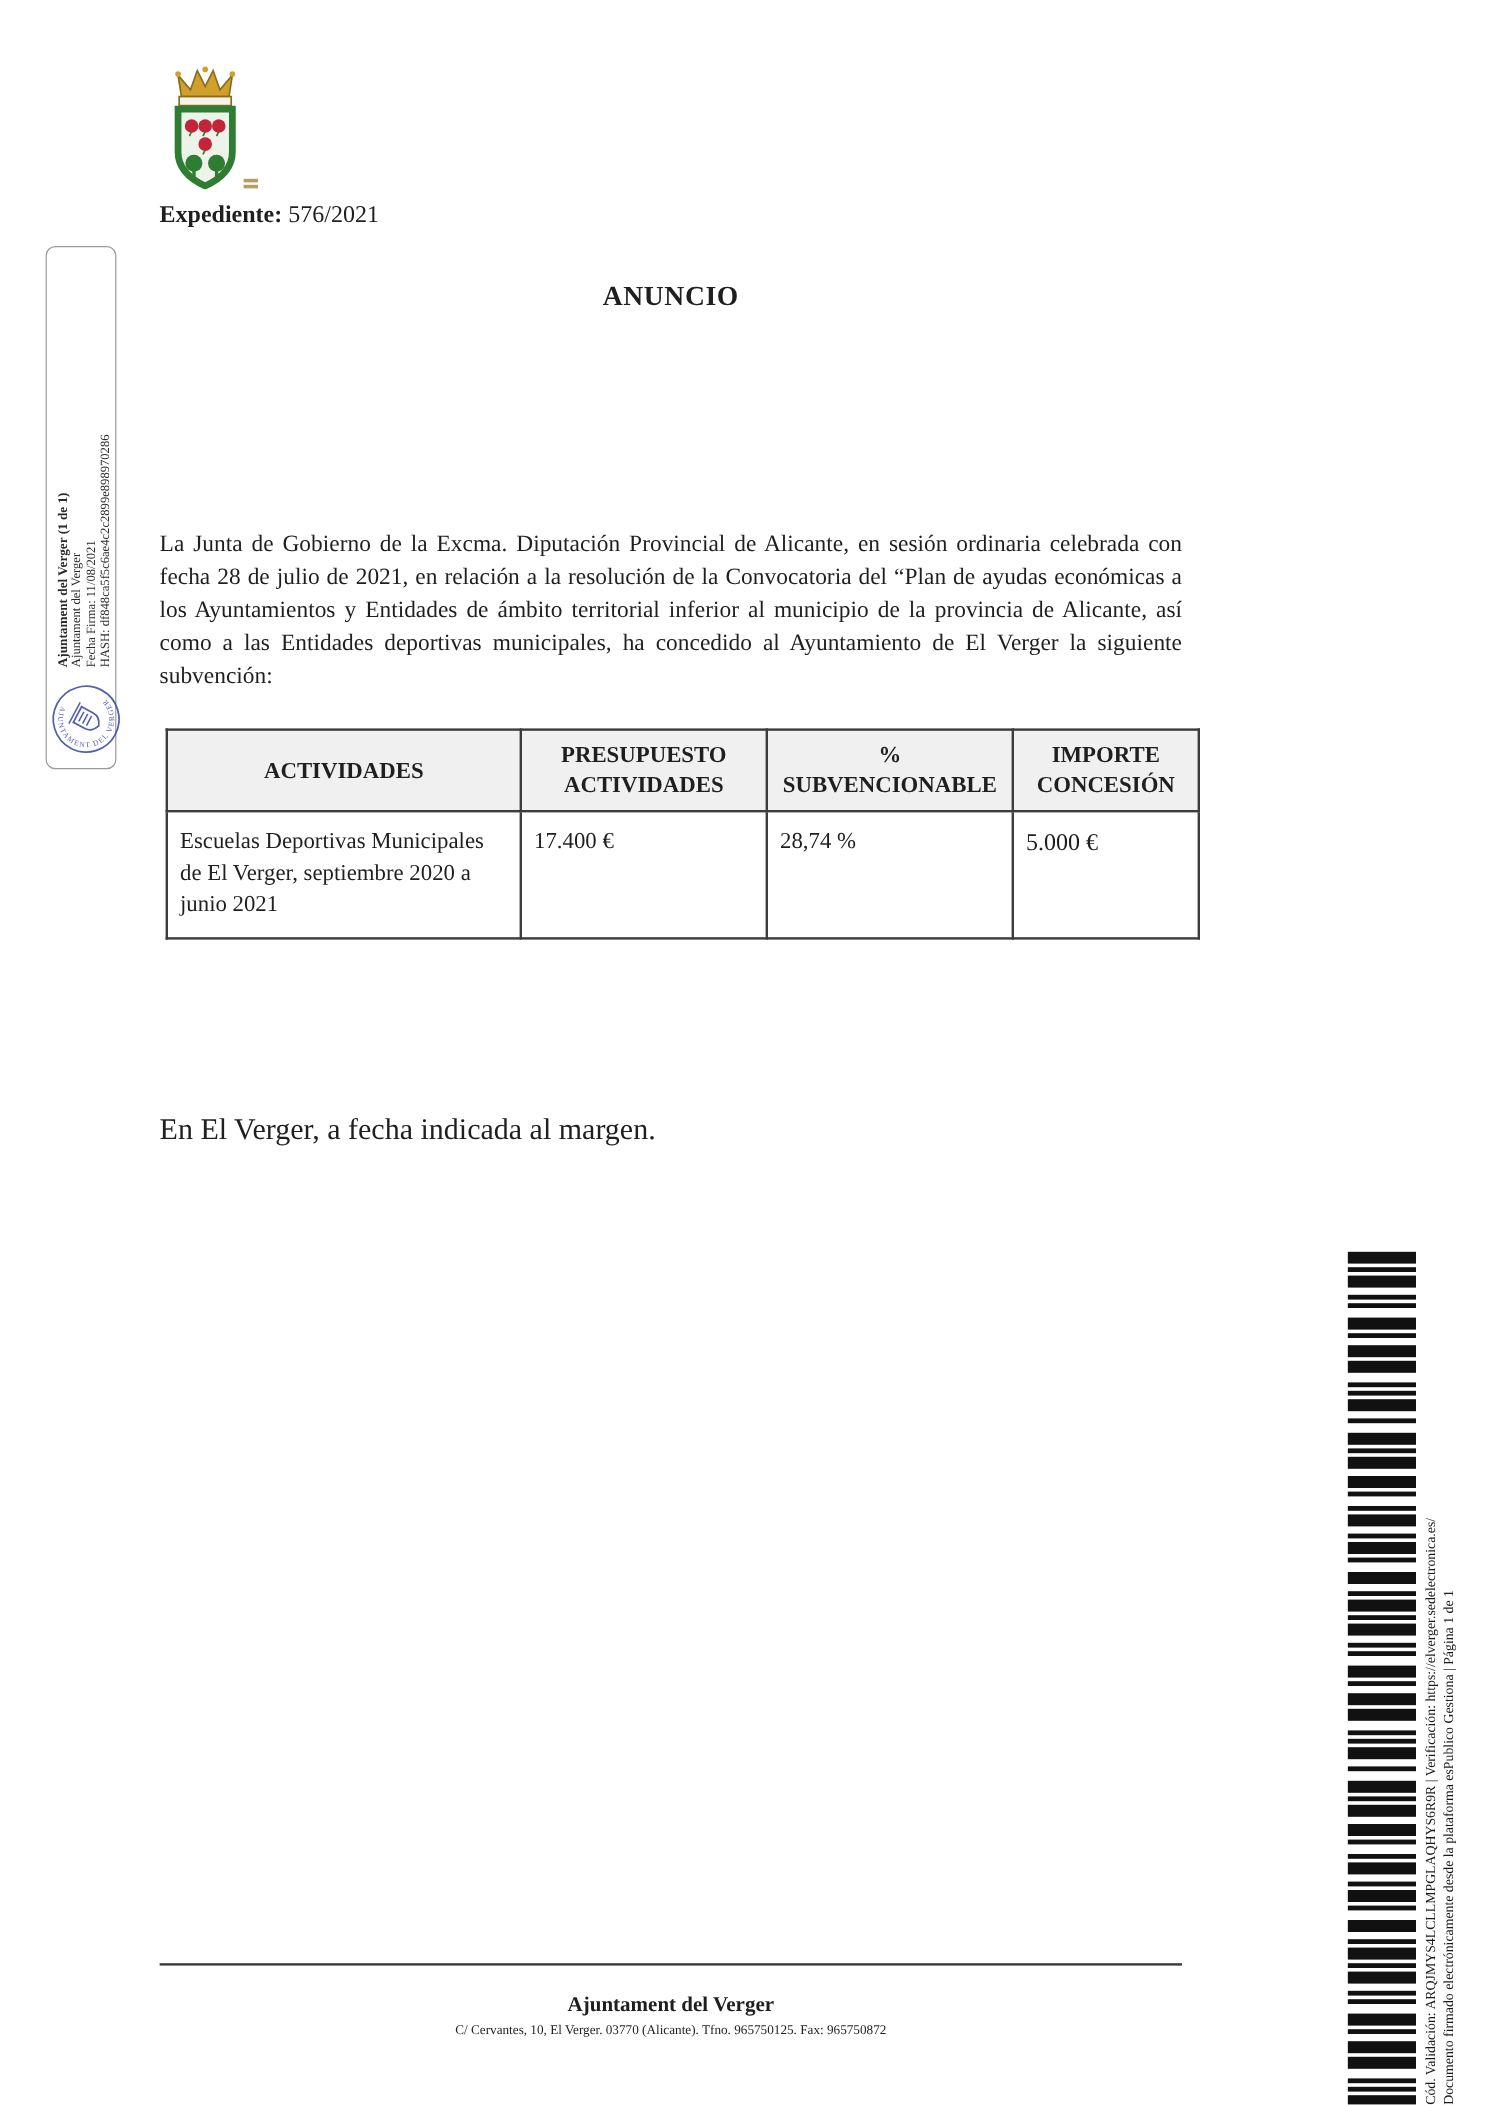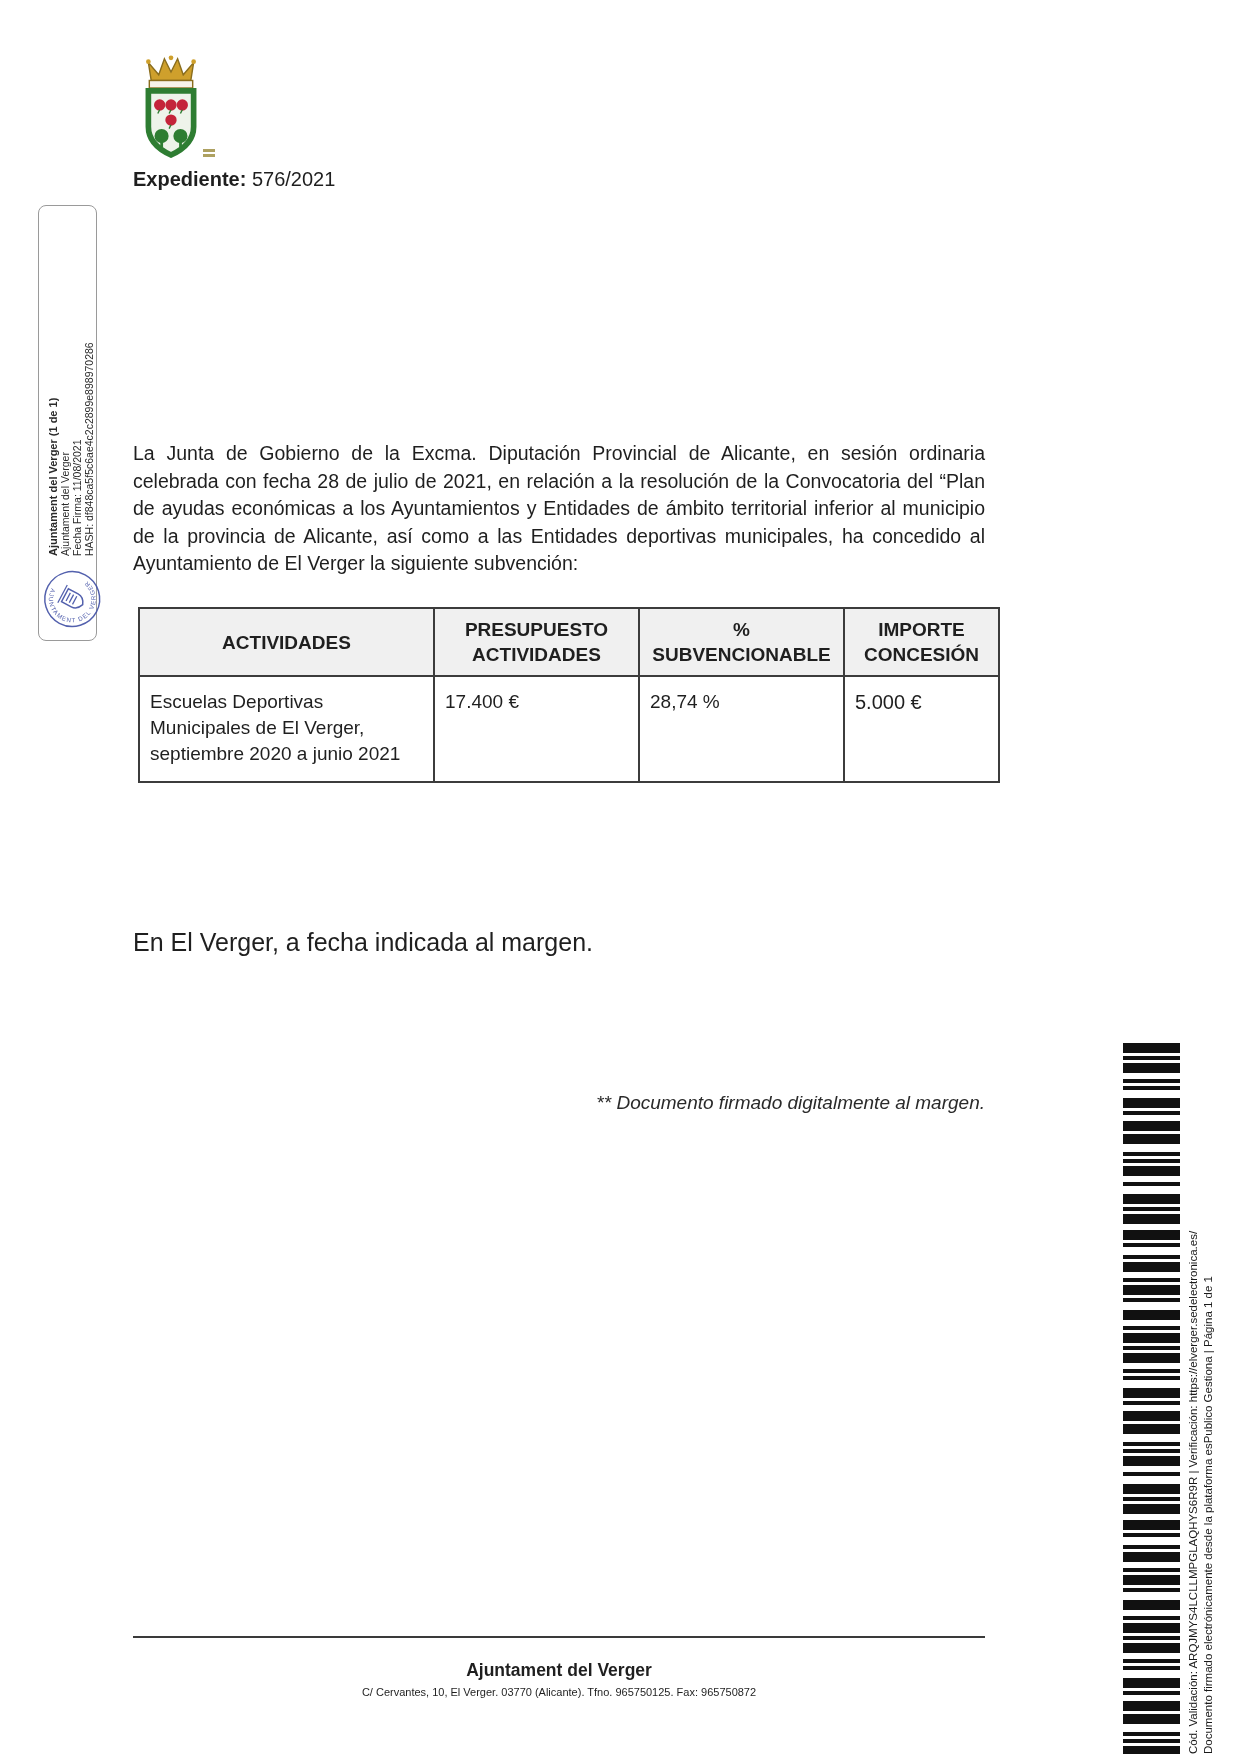--- a/index.html
+++ b/index.html
@@ -1,17 +1,17 @@
 <!DOCTYPE html>
 <html><head>
 <meta charset="utf-8">
 <style>
   html,body{margin:0;padding:0;background:#fff;}
   .page{position:relative;width:1240px;height:1754px;background:#ffffff;overflow:hidden;
-        font-family:Liberation Sans, sans-serif;color:#1f1f1f;}
+        font-family:Liberation Serif, serif;color:#1f1f1f;}
 
   
   .logo{position:absolute;left:138px;top:52px;}
   .logo-marks{position:absolute;left:203px;top:149px;display:flex;flex-direction:column;gap:2px;}
   .logo-marks span{display:block;width:12px;height:3px;background:#9a8a3a;opacity:.8;}
 
   
   .expediente{position:absolute;left:133px;top:168px;font-size:20px;}
   .expediente b{font-weight:bold;}
 
@@ -110,20 +110,21 @@
         </defs>
       <text font-size="6.8" fill="#4150a5" letter-spacing="1.2">
         <textPath href="#stamp-arc">AJUNTAMENT DEL VERGER</textPath>
       </text>
       <path d="M27 26 h16 v12 q0 7 -8 10 q-8 -3 -8 -10 Z" fill="none" stroke="#4150a5" stroke-width="1.6"></path>
       <path d="M30 30 h10 M30 34 h10 M30 38 h10" stroke="#4150a5" stroke-width="1.4"></path>
       <path d="M24 23 h22" stroke="#4150a5" stroke-width="1.4"></path>
     </svg>
   </div>
 
+  <div class="doc-title">ANUNCIO</div>
   <div class="doc-body">La Junta de Gobierno de la Excma. Diputación Provincial de Alicante, en sesión ordinaria celebrada con fecha 28 de julio de 2021, en relación a la resolución de la Convocatoria del “Plan de ayudas económicas a los Ayuntamientos y Entidades de ámbito territorial inferior al municipio de la provincia de Alicante, así como a las Entidades deportivas municipales, ha concedido al Ayuntamiento de El Verger la siguiente subvención:</div>
 
   <table class="grant-table">
     <colgroup>
         <col class="col-1">
         <col class="col-2">
         <col class="col-3">
         <col class="col-4">
       </colgroup>
     <thead>
@@ -138,21 +139,20 @@
       <tr>
         <td>Escuelas Deportivas Municipales de El Verger, septiembre 2020 a junio 2021</td>
         <td>17.400 €</td>
         <td>28,74 %</td>
         <td class="amount">5.000 €</td>
       </tr>
     </tbody>
   </table>
 
   <div class="place-line">En El Verger, a fecha indicada al margen.</div>
-  <div class="signed-note">** Documento firmado digitalmente al margen.</div>
 
   <div class="barcode">
       <div class="bc-bar" style="height: 10px; margin-bottom: 3px;"></div>
       <div class="bc-bar" style="height: 4px; margin-bottom: 3px;"></div>
       <div class="bc-bar" style="height: 10px; margin-bottom: 6px;"></div>
       <div class="bc-bar" style="height: 4px; margin-bottom: 3px;"></div>
       <div class="bc-bar" style="height: 4px; margin-bottom: 8px;"></div>
       <div class="bc-bar" style="height: 10px; margin-bottom: 3px;"></div>
       <div class="bc-bar" style="height: 4px; margin-bottom: 6px;"></div>
       <div class="bc-bar" style="height: 10px; margin-bottom: 3px;"></div>

